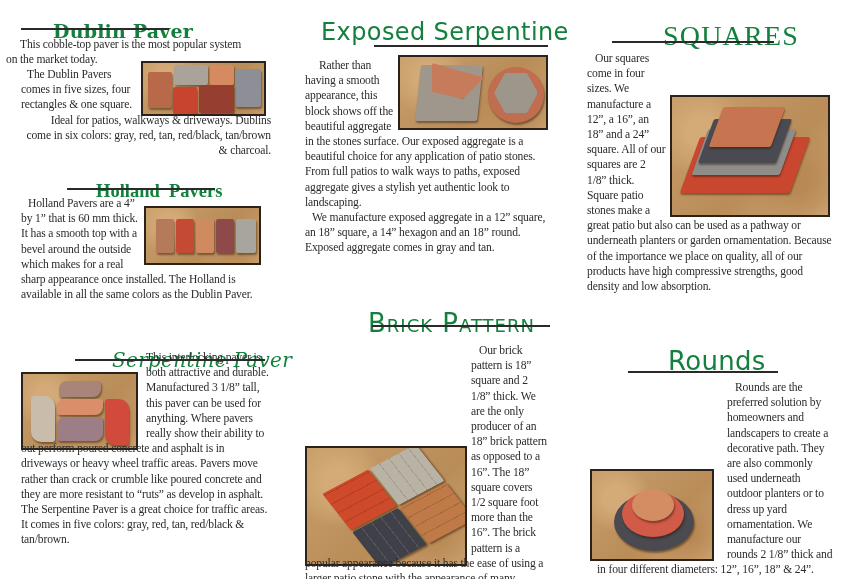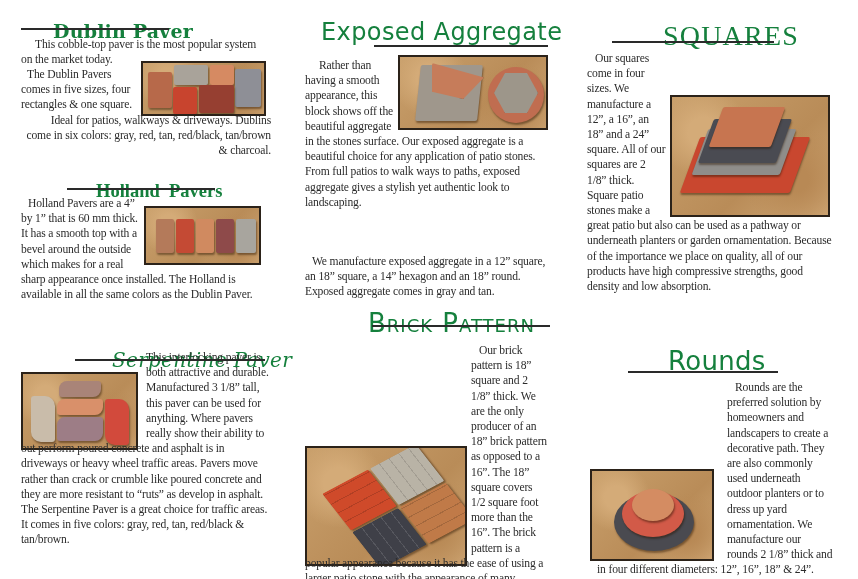--- a/index.html
+++ b/index.html
@@ -29,21 +29,21 @@
   <div class="photo" data-name="dublin-paver-image" style="left:141px; top:61px; width:125px; height:55px;">
     <div class="sand"></div>
     <div class="brick" style="left:5px; top:9px; width:24px; height:36px; background:#b7694a;"></div>
     <div class="brick" style="left:31px; top:2px; width:34px; height:20px; background:#a9a39a;"></div>
     <div class="brick" style="left:67px; top:2px; width:24px; height:20px; background:#d68a62;"></div>
     <div class="brick" style="left:92px; top:6px; width:26px; height:38px; background:#8e8f96;"></div>
     <div class="brick" style="left:30px; top:24px; width:24px; height:27px; background:#c8442e;"></div>
     <div class="brick" style="left:56px; top:22px; width:35px; height:28px; background:#963f31;"></div>
   </div>
 
-  <div class="body-text abs" data-name="dublin-paver-text" style="left:21px; top:37px; width:250px;">
+  <div class="body-text abs" data-name="dublin-paver-text" style="left:6px; top:37px; width:250px;">
     <p class="indent" style="width:245px;">This cobble-top paver is the most popular system on the market today.</p>
   </div>
   <div class="body-text abs" style="left:21px; top:67px; width:120px;">
     <p class="indent" data-name="dublin-paver-sizes" style="text-indent:6px;">The Dublin Pavers comes in five sizes, four rectangles &amp; one square.</p>
   </div>
   <div class="body-text abs" style="left:21px; top:113px; width:250px;text-align:right;">
     <p class="indent" data-name="dublin-paver-colors" style="text-indent:8px;">Ideal for patios, walkways &amp; driveways. Dublins come in six colors: gray, red, tan, red/black, tan/brown &amp; charcoal.</p>
   </div>
 </section>
 
@@ -77,34 +77,34 @@
     <div class="brick" style="left:34px; top:43px; width:46px; height:24px; background:#9d7d86; border-radius:8px 3px 8px 3px;"></div>
     <div class="brick" style="left:82px; top:25px; width:24px; height:46px; background:#d24a3c; border-radius:3px 10px 3px 10px;"></div>
   </div>
 
   <div class="body-text abs" style="left:21px; top:350px; width:250px;">
     <p data-name="serpentine-paver-text" style="padding-left:0;">This interlocking paver is both attractive and durable. Manufactured 3 1/8” tall, this paver can be used for anything. Where pavers really show their ability to out perform poured concrete and asphalt is in driveways or heavy wheel traffic areas. Pavers move rather than crack or crumble like poured concrete and they are more resistant to “ruts” as develop in asphalt.  The Serpentine Paver is a great choice for traffic areas.  It comes in five colors: gray, red, tan, red/black &amp; tan/brown.</p>
   </div>
 </section>
 
 <section data-name="exposed-aggregate-section">
-  <h2 data-name="exposed-aggregate-title" style="left:305px; top:2px; font-family:'DejaVu Sans',sans-serif; font-size:24px; letter-spacing:0.4px;">Exposed Aggregate</h2>
+  <h2 data-name="exposed-aggregate-title" style="left:305px; top:2px; font-family:'DejaVu Sans',sans-serif; font-size:24px; letter-spacing:0.4px;">Exposed Serpentine</h2>
   <div class="rule" data-name="exposed-title-rule" style="left:374px; top:45px; width:174px;"></div>
 
   <div class="photo" data-name="exposed-aggregate-image" style="left:398px; top:55px; width:150px; height:75px;">
     <div class="sand"></div>
     <div class="brick" style="left:18px; top:8px; width:62px; height:56px; background:#9f978c; transform:skewX(-6deg);"></div>
     <div class="brick" style="left:32px; top:6px; width:52px; height:36px; background:#c67c5a; clip-path:polygon(0 0,100% 40%,60% 100%,0 80%);"></div>
     <div class="brick" style="left:88px; top:10px; width:56px; height:56px; background:#c06d50; border-radius:50%;"></div>
     <div class="brick" style="left:94px; top:16px; width:44px; height:40px; background:#9d968a; clip-path:polygon(25% 0,75% 0,100% 50%,75% 100%,25% 100%,0 50%);"></div>
   </div>
 
   <div class="body-text abs" style="left:305px; top:58px; width:244px;">
     <p class="indent" data-name="exposed-aggregate-text">Rather than having a smooth appearance, this block shows off the beautiful aggregate in the stones surface.  Our exposed aggregate is a beautiful choice for any application of patio stones.  From full patios to walk ways to paths, exposed aggregate gives a stylish yet authentic look to landscaping.</p>
-    <p class="indent" data-name="exposed-aggregate-sizes" style="text-indent:7px;margin-top:44px;">We manufacture exposed aggregate in a 12” square, an 18” square, a 14” hexagon and an 18” round.  Exposed aggregate comes in gray and tan.</p>
+    <p class="indent" data-name="exposed-aggregate-sizes" style="text-indent:7px;">We manufacture exposed aggregate in a 12” square, an 18” square, a 14” hexagon and an 18” round.  Exposed aggregate comes in gray and tan.</p>
   </div>
 </section>
 
 <section data-name="brick-pattern-section">
   <h2 data-name="brick-pattern-title" style="left:352px; top:292px; font-family:'DejaVu Sans',sans-serif; font-size:26px; font-variant:small-caps; letter-spacing:1px;">Brick Pattern</h2>
   <div class="rule" data-name="brick-title-rule" style="left:372px; top:325px; width:178px;"></div>
 
   <div class="photo" data-name="brick-pattern-image" style="left:305px; top:446px; width:162px; height:120px;">
     <div class="sand"></div>
     <div class="abs" style="left:40px; top:10px; width:110px; height:100px; transform:rotate(-28deg) skewX(10deg); transform-origin:center;">

